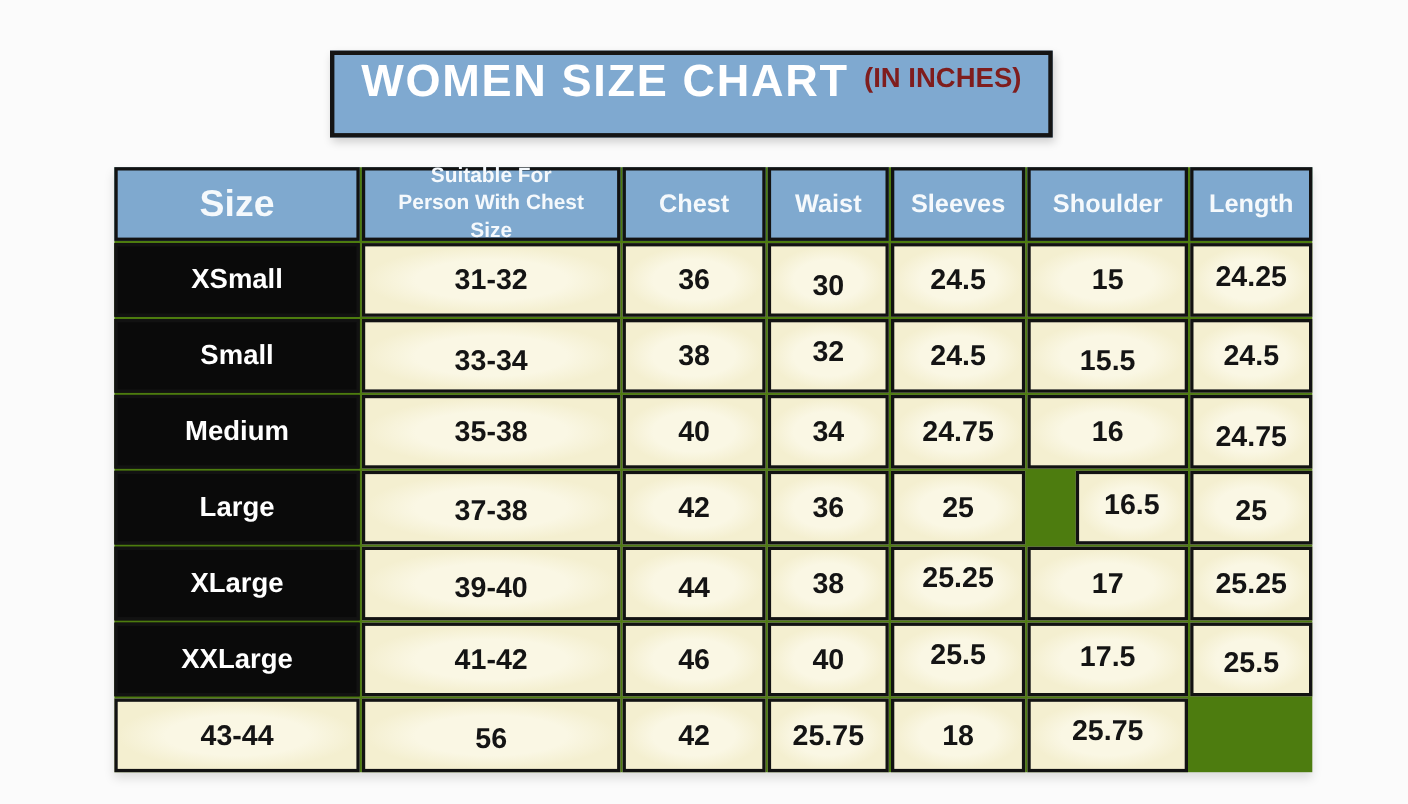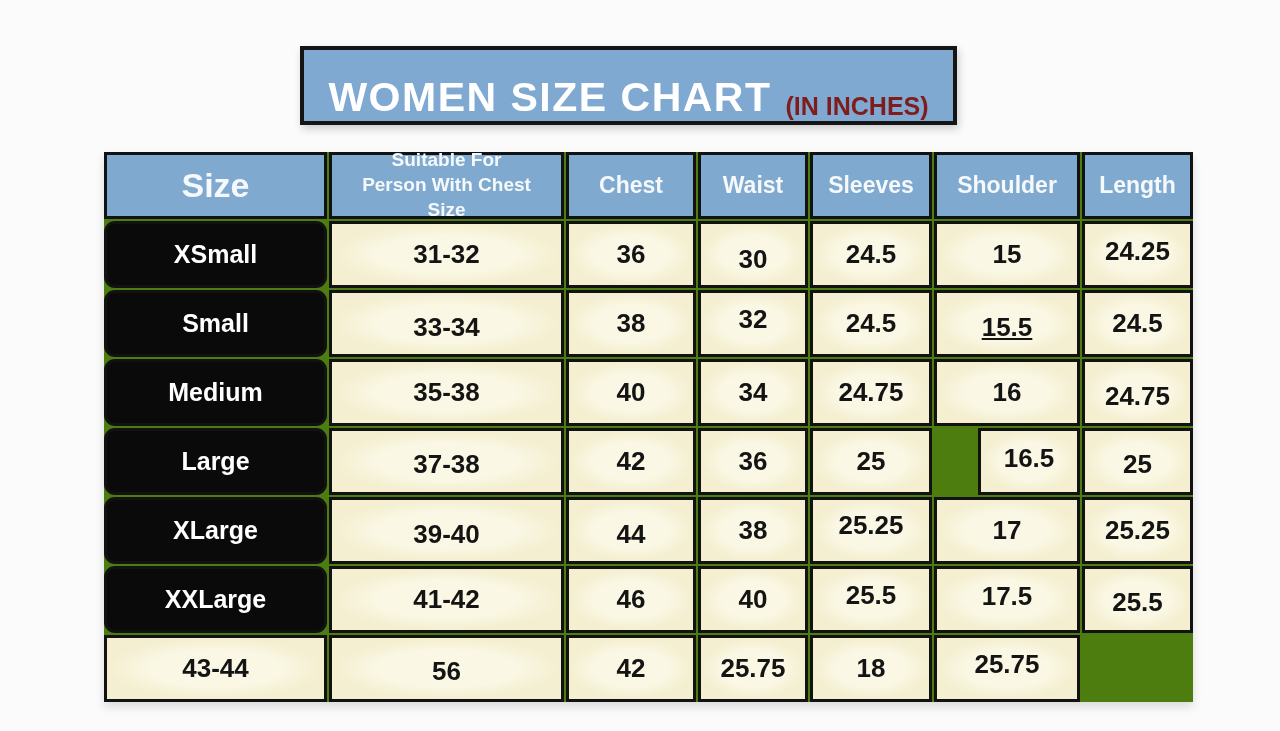--- a/index.html
+++ b/index.html
@@ -13,21 +13,21 @@
 
   
   .banner {
     position: absolute;
     left: 300px; top: 46px;
     width: 657px; height: 79px;
     background: #7fa9d0;
     border: 4px solid #151515;
     box-sizing: border-box;
     display: flex;
-    align-items: flex-end;
+    align-items: flex-start;
     justify-content: center;
     gap: 14px;
     box-shadow: 2px 4px 8px rgba(0,0,0,0.18);
   }
   .banner-main {
     color: #ffffff;
     font-size: 41px;
     font-weight: bold;
     letter-spacing: 1.5px;
     white-space: nowrap;
@@ -69,36 +69,35 @@
   .head-suitable {
     font-size: 19px;
     line-height: 1.3;
     padding: 0 30px;
   }
   .size {
     background: #0a0a0a;
     color: #ffffff;
     font-weight: bold;
     font-size: 25px;
-    border-radius: 11px;
   }
   .val {
     background: #f7f3d6;
     background-image: radial-gradient(closest-side, #faf7e4 60%, #f4efd0 100%);
     color: #141414;
     font-weight: bold;
     font-size: 26px;
   }
 
   
   .sizetable > :nth-child(11) { padding-top: 10px; }  
   .sizetable > :nth-child(14) { padding-bottom: 6px; }
   .sizetable > :nth-child(16) { padding-top: 8px; }   
   .sizetable > :nth-child(18) { padding-bottom: 8px; }
-  .sizetable > :nth-child(20) { padding-top: 8px; text-decoration: underline; }   
+  .sizetable > :nth-child(20) { padding-top: 8px; }   
   .sizetable > :nth-child(28) { padding-top: 8px; }   
   .sizetable > :nth-child(30) { padding-top: 6px; }   
   .sizetable > :nth-child(34) { padding-bottom: 6px; margin-left: 44px; }
   .sizetable > :nth-child(35) { padding-top: 6px; }   
   .sizetable > :nth-child(37) { padding-top: 8px; }   
   .sizetable > :nth-child(38) { padding-top: 8px; }   
   .sizetable > :nth-child(40) { padding-bottom: 10px; }
   .sizetable > :nth-child(47) { padding-bottom: 8px; }
   .sizetable > :nth-child(48) { padding-bottom: 6px; }
   .sizetable > :nth-child(49) { padding-top: 6px; }   

